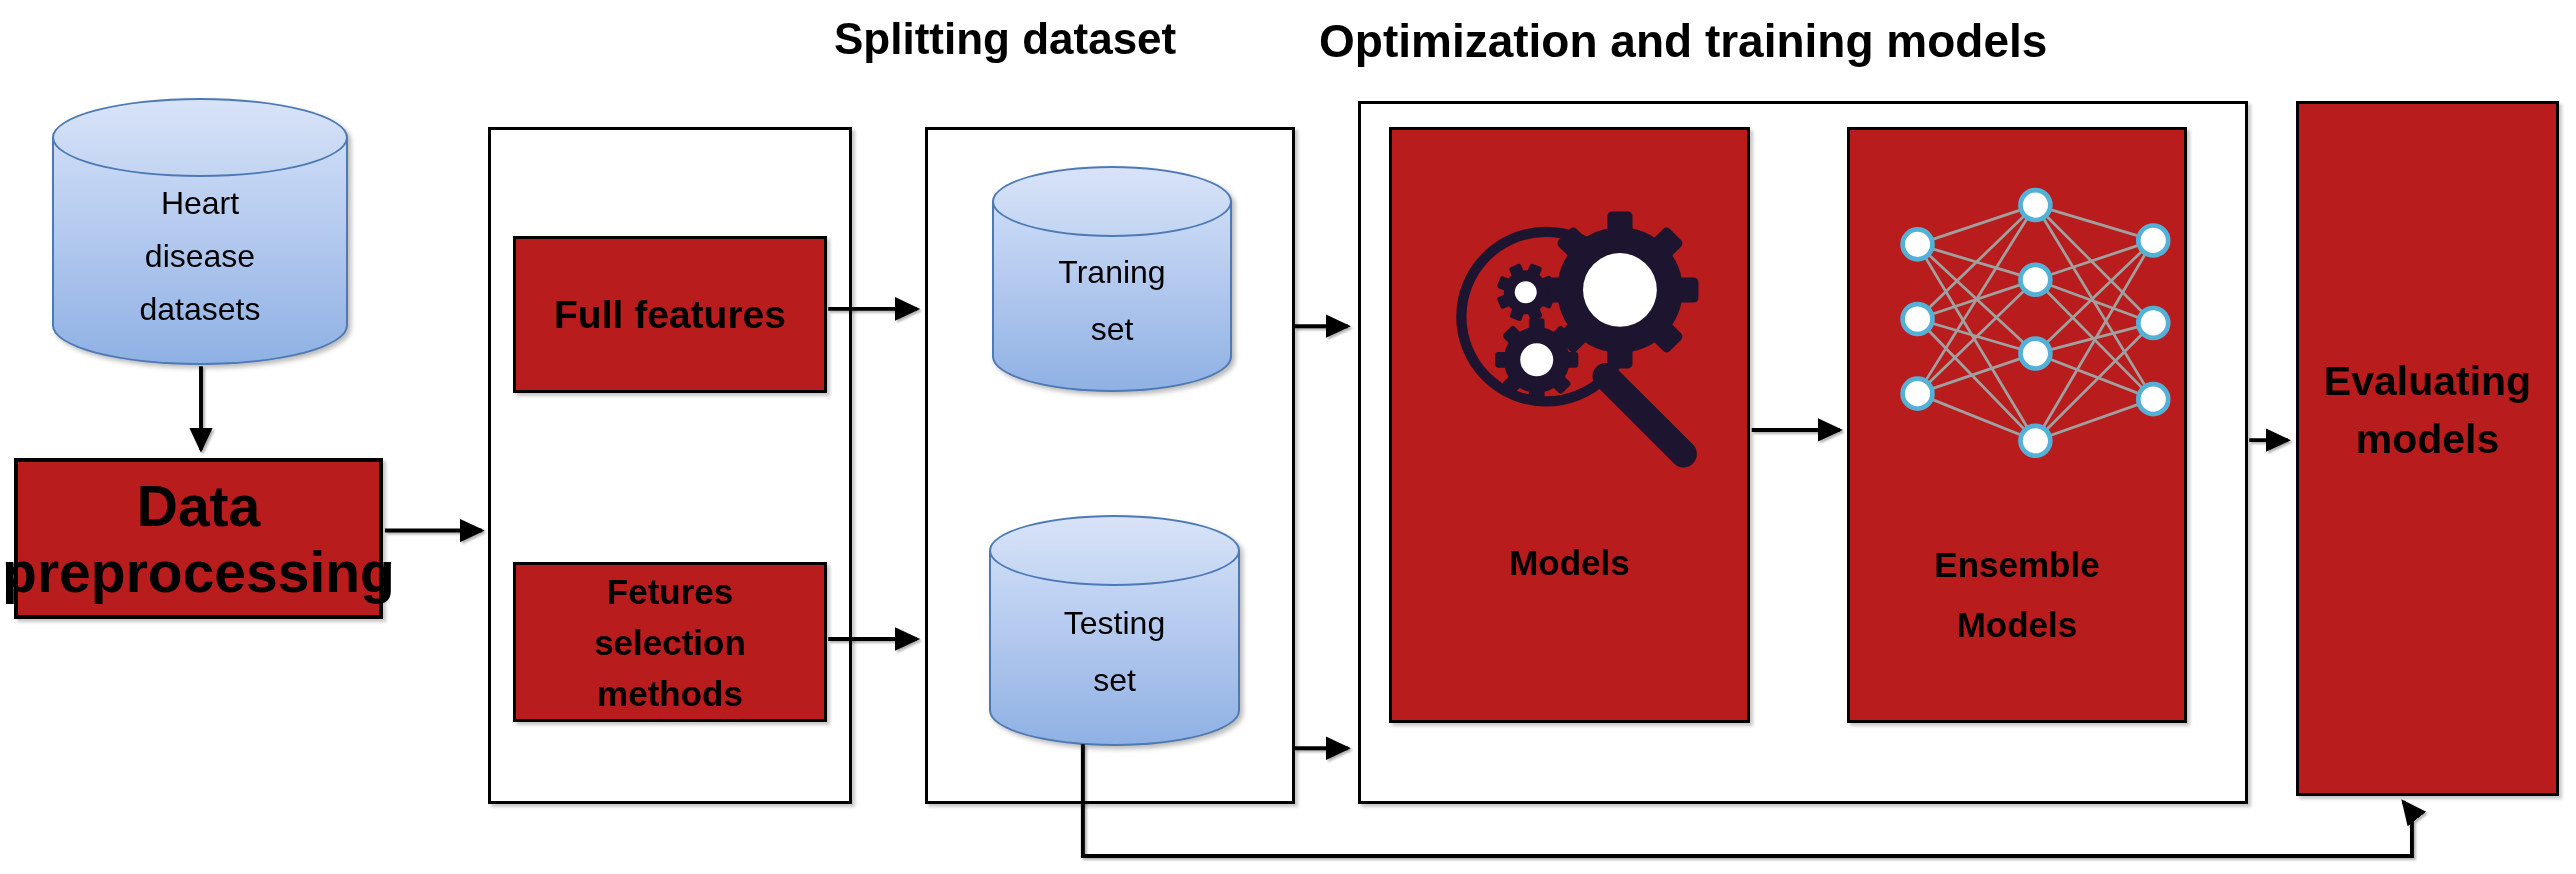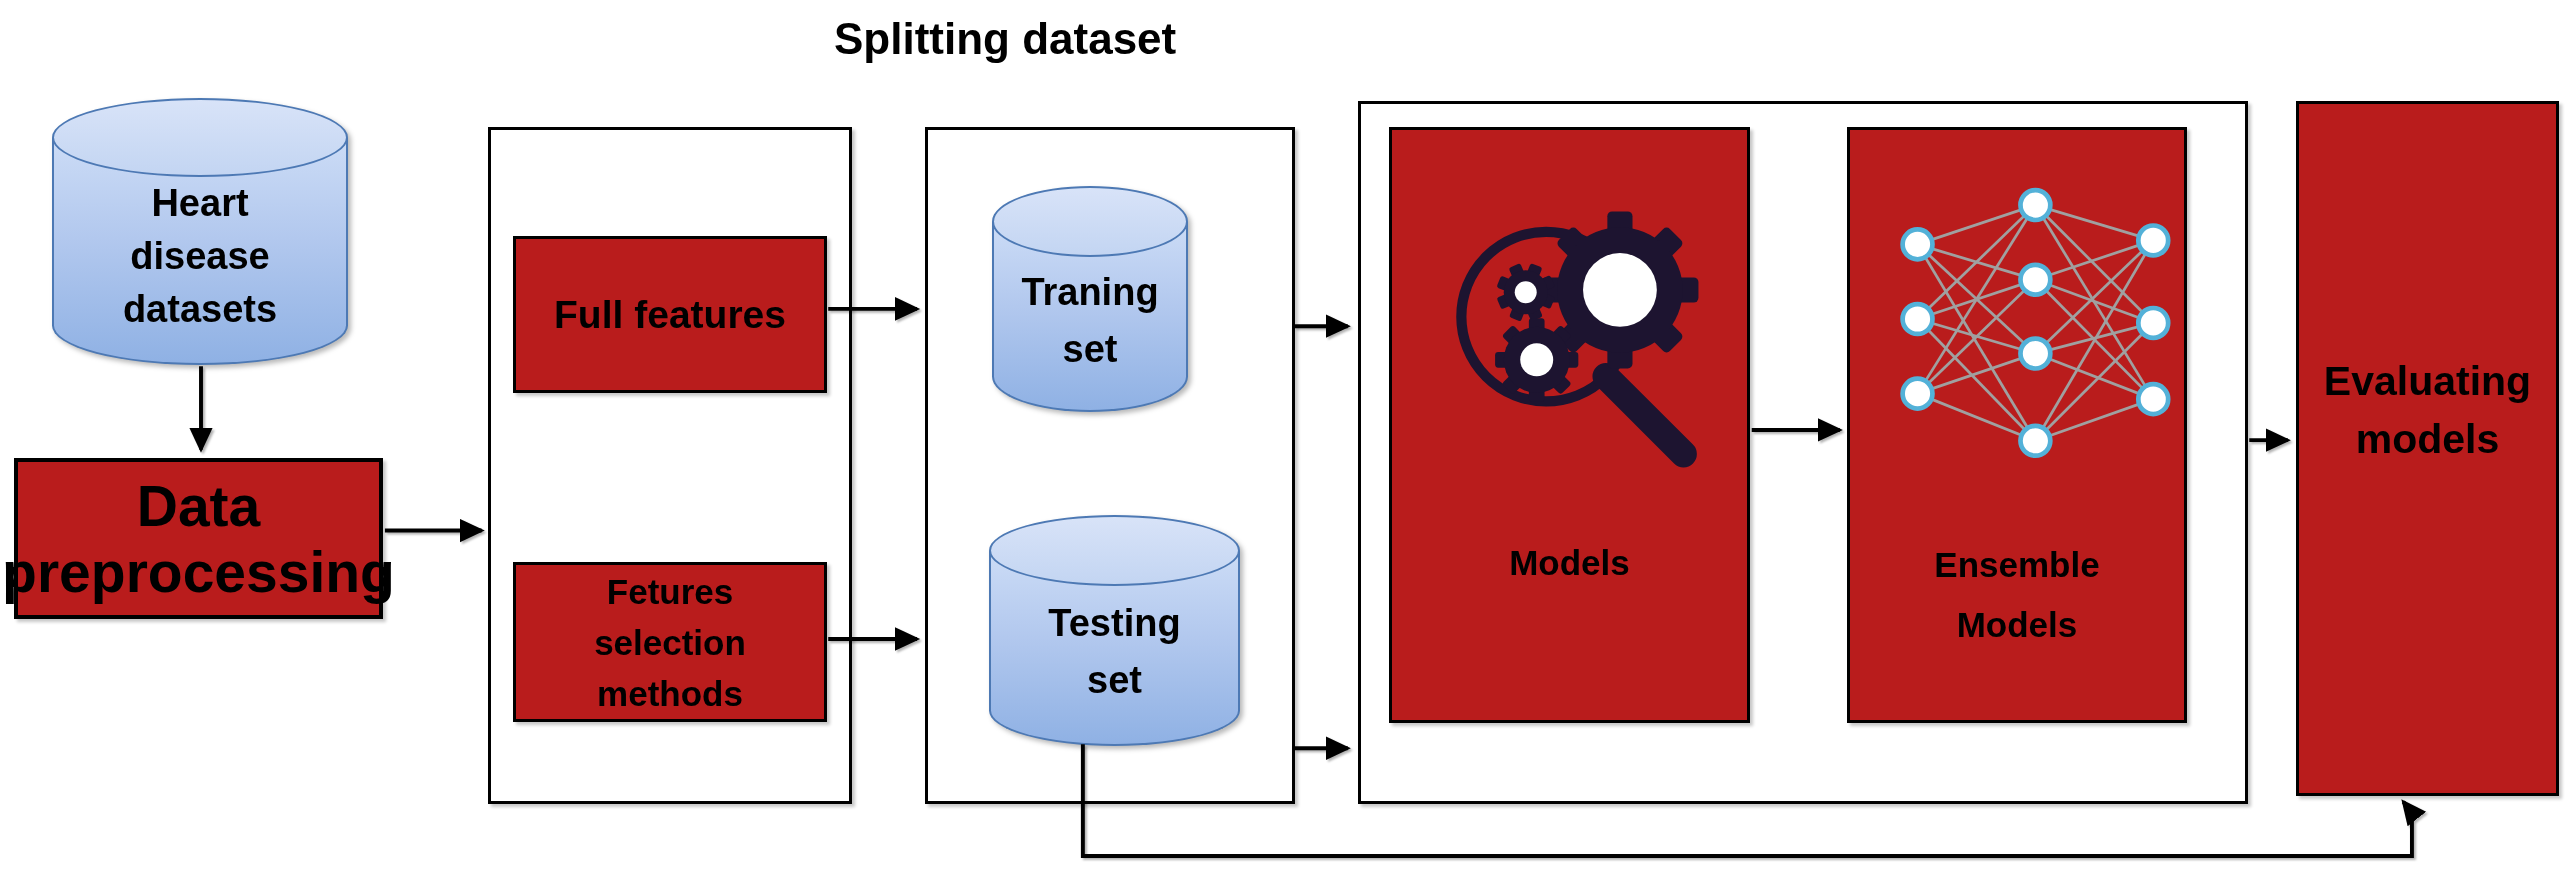--- a/index.html
+++ b/index.html
@@ -51,32 +51,32 @@
   #box-classification .model-label { top:403px; }
   #box-ensemble .model-label       { top:405px; }
   .model-label .tl { line-height:60px; }
 
   .icon-svg { position:absolute; }
   #icon-clf { left:56px; top:79px; }
   #icon-nn  { left:36px; top:57px; }
 
   .cyl { position:absolute; filter:drop-shadow(3.1px 3.1px 2.4px rgba(0,0,0,0.28)); }
   #cyl-heart    { left:52px;   top:98px; width:296px; height:267px; --eh:79px; }
-  #cyl-training { left:992px; top:186px; width:196px; height:226px; --eh:71px; }
+  #cyl-training { left:992px; top:166px; width:240px; height:226px; --eh:71px; }
   #cyl-testing  { left:989px; top:515px; width:251px; height:231px; --eh:71px; }
   .cyl-body { position:absolute; left:0; right:0; top:calc(var(--eh) / 2); bottom:0;
               background:linear-gradient(180deg, var(--cylinder-body-light) 0%, var(--cylinder-body-mid) 45%, var(--cylinder-body-dark) 100%);
               border:2.4px solid var(--cylinder-border); border-top:none;
               border-radius:0 0 50% 50% / 0 0 calc(var(--eh) / 2) calc(var(--eh) / 2); }
   .cyl-top  { position:absolute; left:0; right:0; top:0; height:var(--eh);
               background:linear-gradient(180deg, var(--cylinder-top-light), var(--cylinder-top-dark));
               border:2.4px solid var(--cylinder-border); border-radius:50%; }
   .cyl-label { position:absolute; left:0; right:0; top:calc(var(--eh) * 0.7); bottom:6.3px;
                display:flex; flex-direction:column; align-items:center; justify-content:center;
-               font-weight:700; font-size:38px; text-align:center; }
+               font-weight:400; font-size:32px; text-align:center; }
   #cyl-heart .cyl-label .tl { line-height:53px; }
   #cyl-training .cyl-label .tl, #cyl-testing .cyl-label .tl { line-height:57px; }
 
   #connectors { position:absolute; left:0; top:0; pointer-events:none; z-index:50;
                 filter:drop-shadow(2.4px 2.4px 1.2px rgba(0,0,0,0.3)); }
   .connector { stroke:var(--line); stroke-width:5; fill:none; stroke-linejoin:miter; }
   #ah path { fill:var(--line); }
 
   .lens-ring   { fill:none; stroke:var(--classification-icon); stroke-width:13; }
   .lens-handle { stroke:var(--classification-icon); stroke-width:34; stroke-linecap:round; }
@@ -84,20 +84,21 @@
   .gear-hole   { fill:#ffffff; }
   .nn-link { stroke:var(--nn-link); stroke-width:3.5; }
   .nn-node { fill:#ffffff; stroke:var(--nn-node); stroke-width:6; }
 </style>
 </head>
 <body>
 
 <div id="canvas">
 
   <div class="sec-title" id="t-split">Splitting dataset</div>
+  <div class="sec-title" id="t-opt">Optimization and training models</div>
 
   <div class="container" id="c-features"></div>
   <div class="container" id="c-split"></div>
   <div class="container" id="c-opt"></div>
 
   <div class="box" id="box-preprocessing">
     <div class="tl">Data</div>
     <div class="tl">preprocessing</div>
   </div>
 

